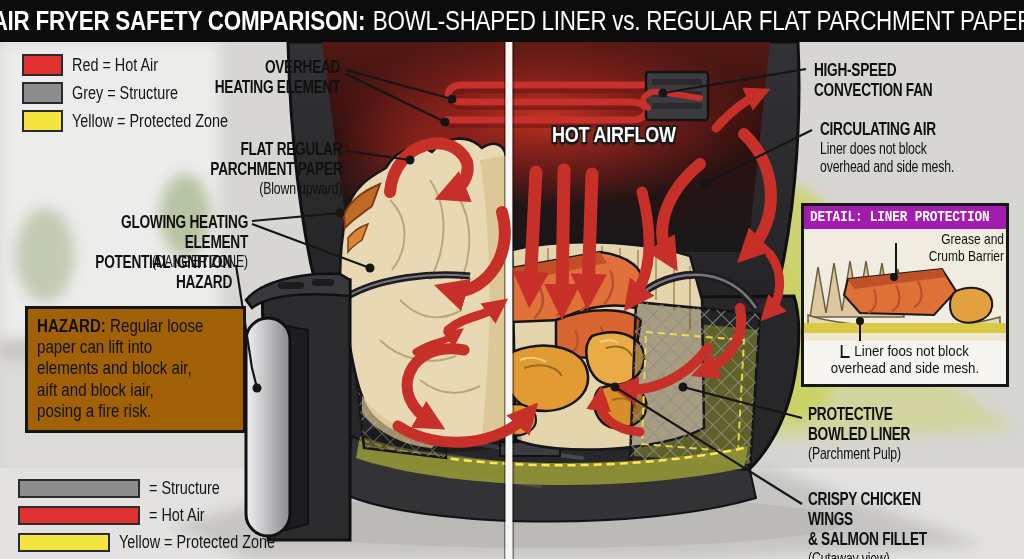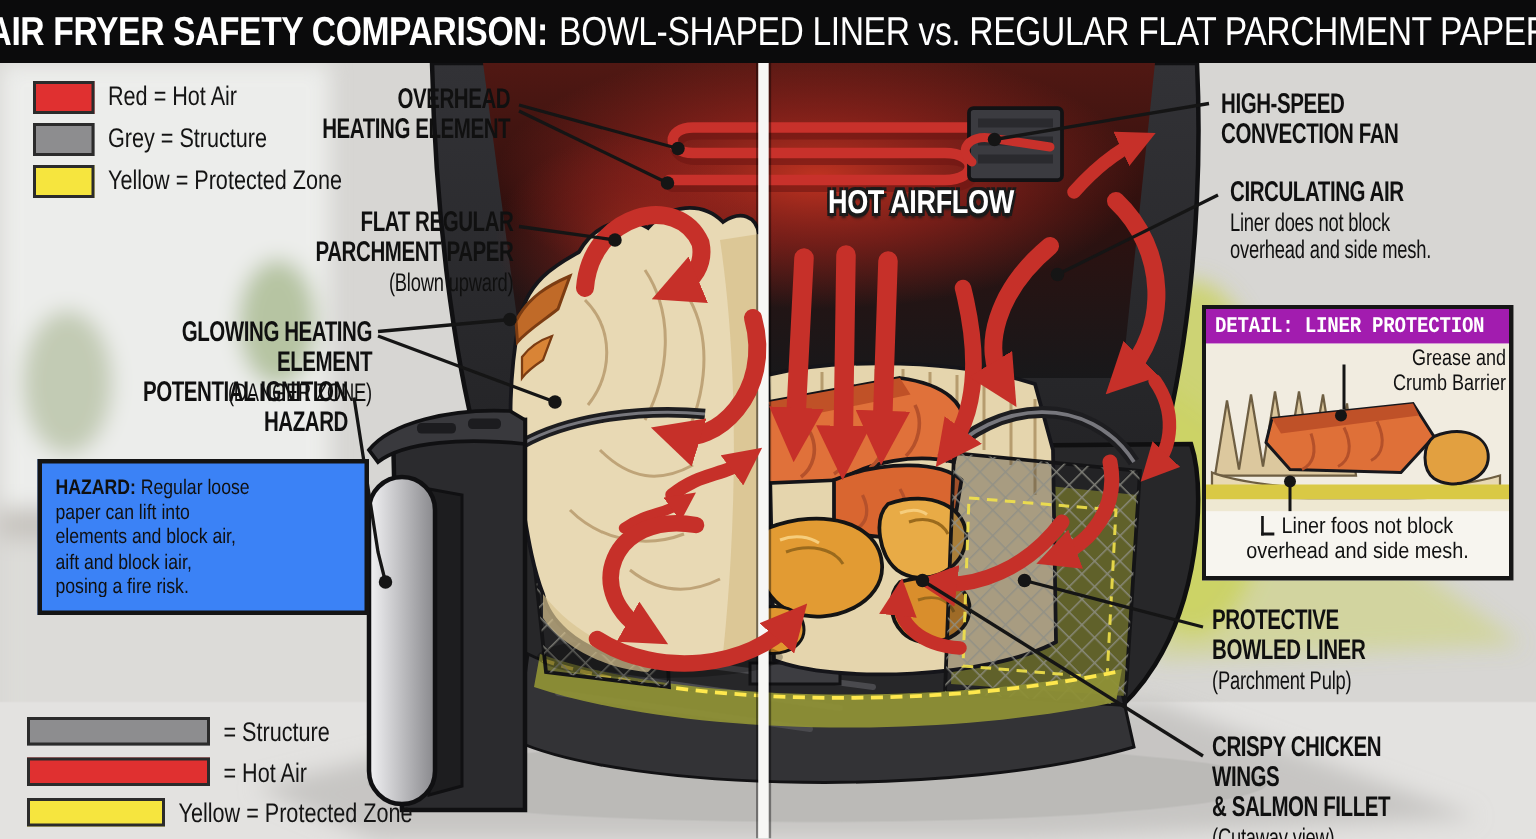--- a/index.html
+++ b/index.html
@@ -15,32 +15,32 @@
   .banner-inner .b2{font-weight:400;margin-left:9px;}
   
   .cap{position:absolute;z-index:6;color:#101010;font-weight:700;font-size:19px;line-height:1.06;
        letter-spacing:-.4px;}
   .cap .t{white-space:pre-line;}
   .cap .s{white-space:pre-line;font-weight:400;font-size:17px;letter-spacing:-.2px;margin-top:1px;}
   .anchor-r{text-align:right;transform:scaleX(.72);transform-origin:100% 0;}
   .anchor-l{text-align:left;transform:scaleX(.72);transform-origin:0 0;}
   
   .legend{position:absolute;z-index:6;}
-  .legend-row{display:flex;align-items:flex-start;margin-bottom:6px;}
+  .legend-row{display:flex;align-items:center;margin-bottom:6px;}
   .sw{border:2px solid #2b2b2b;margin-right:9px;flex:0 0 auto;}
   .sw-sm{width:37px;height:18px;}
   .sw-wide{width:118px;height:15px;}
   .sw-w3{width:88px;height:15px;}
   .sw-red{background:#e03030;}
   .sw-grey{background:#8d8d8f;}
   .sw-yellow{background:#f6e53e;}
   .legend-label{font-size:18px;color:#141414;white-space:nowrap;transform:scaleX(.8);transform-origin:0 50%;}
   
-  .hazard{position:absolute;left:25px;top:306px;width:200px;z-index:6;background:#3b82f6;
-          border:3px solid #141414;padding:7px 6px 8px 9px;font-size:14px;line-height:1.18;color:#101010;}
+  .hazard{position:absolute;left:25px;top:306px;width:200px;z-index:6;background:#a16207;
+          border:3px solid #141414;padding:7px 6px 8px 9px;font-size:18px;line-height:1.18;color:#101010;}
   .hazard-inner{transform:scaleX(.84);transform-origin:0 0;width:238px;white-space:pre-line;}
   .hz-title{font-weight:700;}
   
   .hot-air{position:absolute;left:552px;top:122px;z-index:6;color:#fff;font-weight:700;font-size:22px;
      letter-spacing:-.3px;white-space:nowrap;transform:scaleX(.82);transform-origin:0 0;
      text-shadow:-2px -2px 0 #1a1a1a,2px -2px 0 #1a1a1a,-2px 2px 0 #1a1a1a,2px 2px 0 #1a1a1a,0 3px 2px #1a1a1a;}
   
   .detail{position:absolute;left:801px;top:203px;width:208px;z-index:5;background:#f7f5ef;
           border:3px solid #161616;box-sizing:border-box;}
   .detail-header{background:#a21caf;color:#fff;font-weight:700;font-size:15px;padding:3px 6px;

